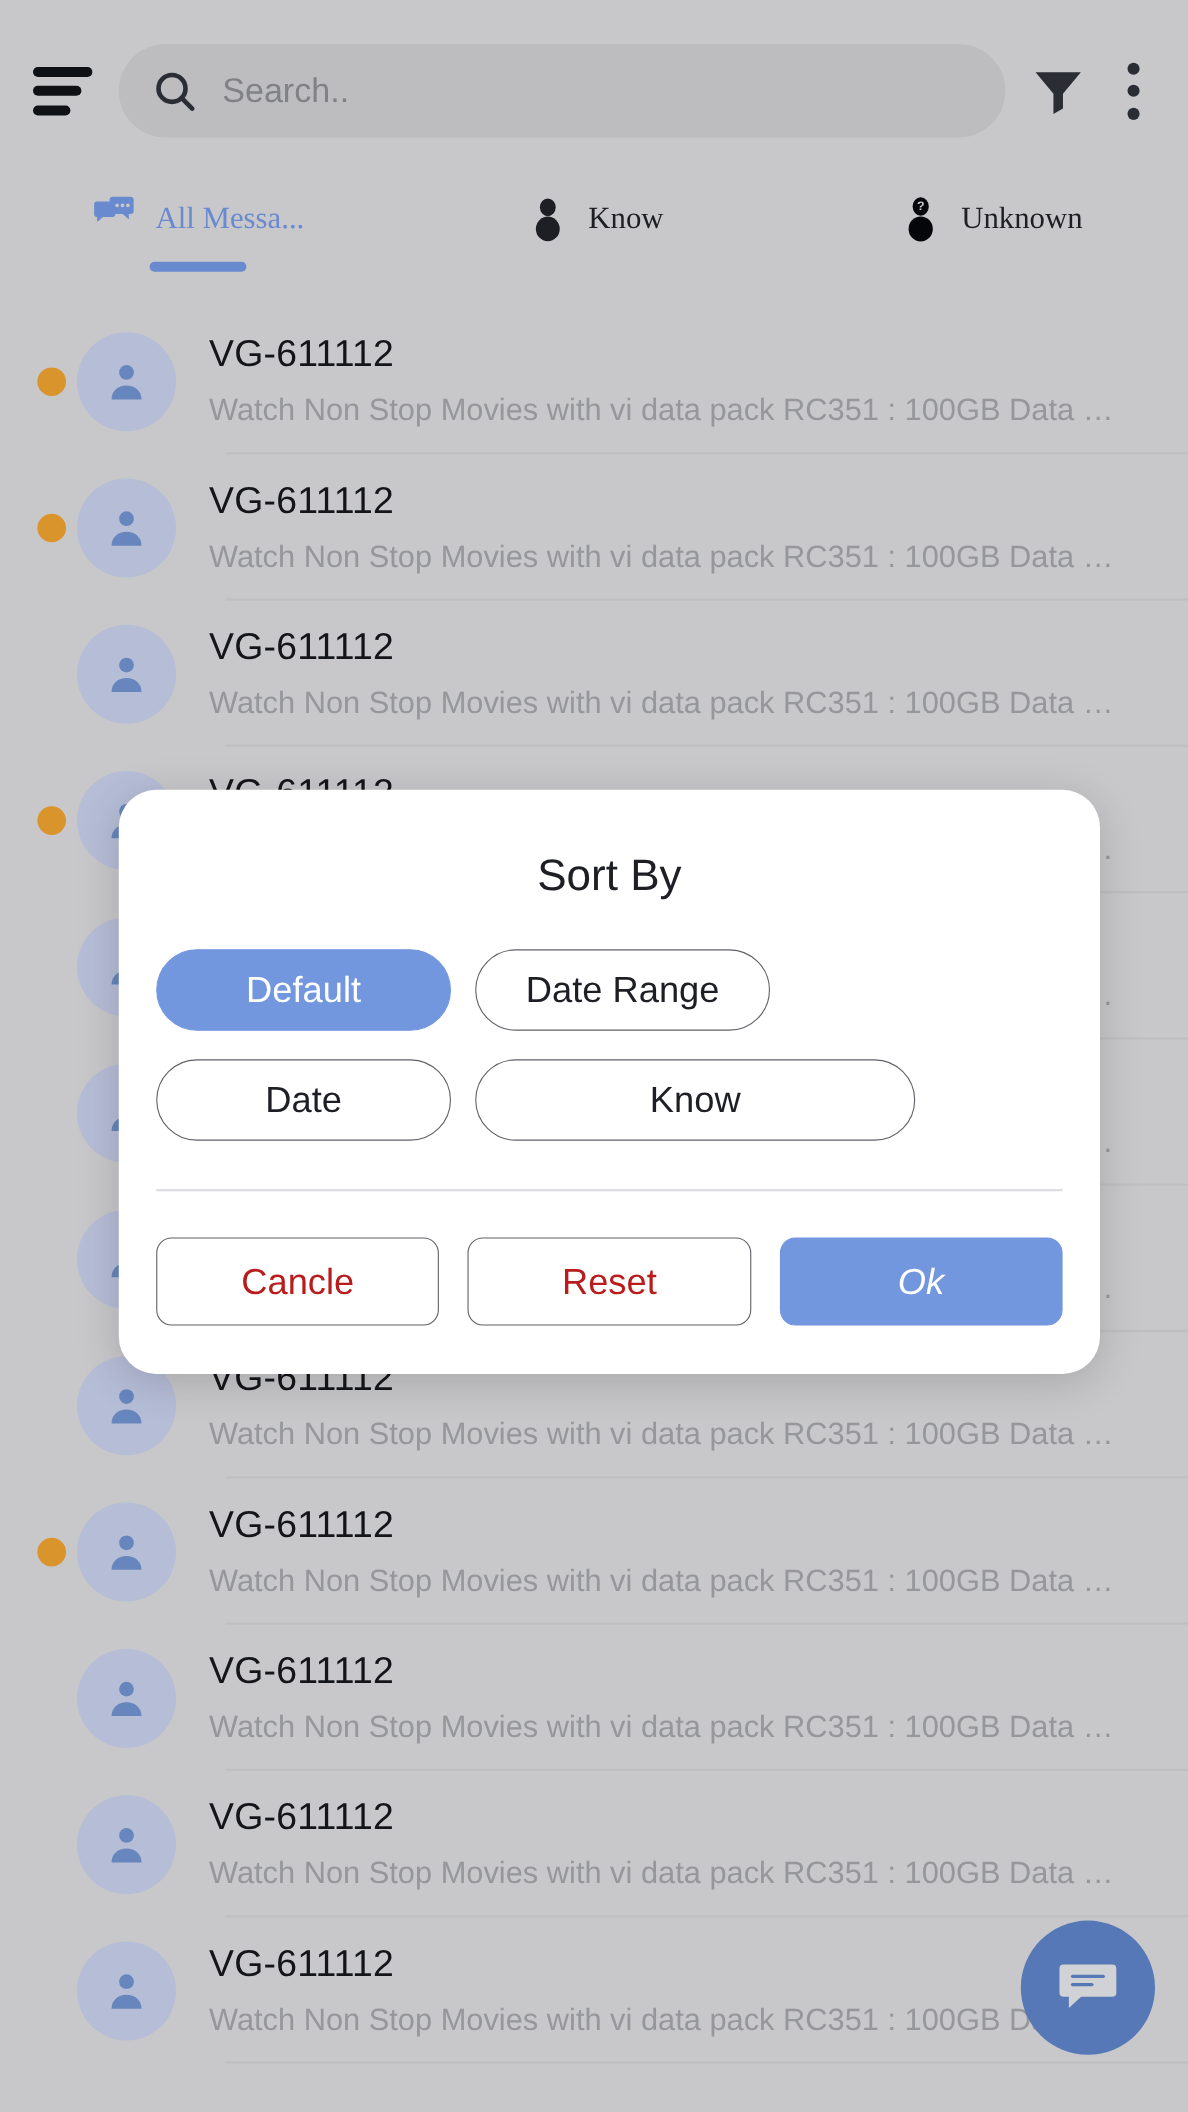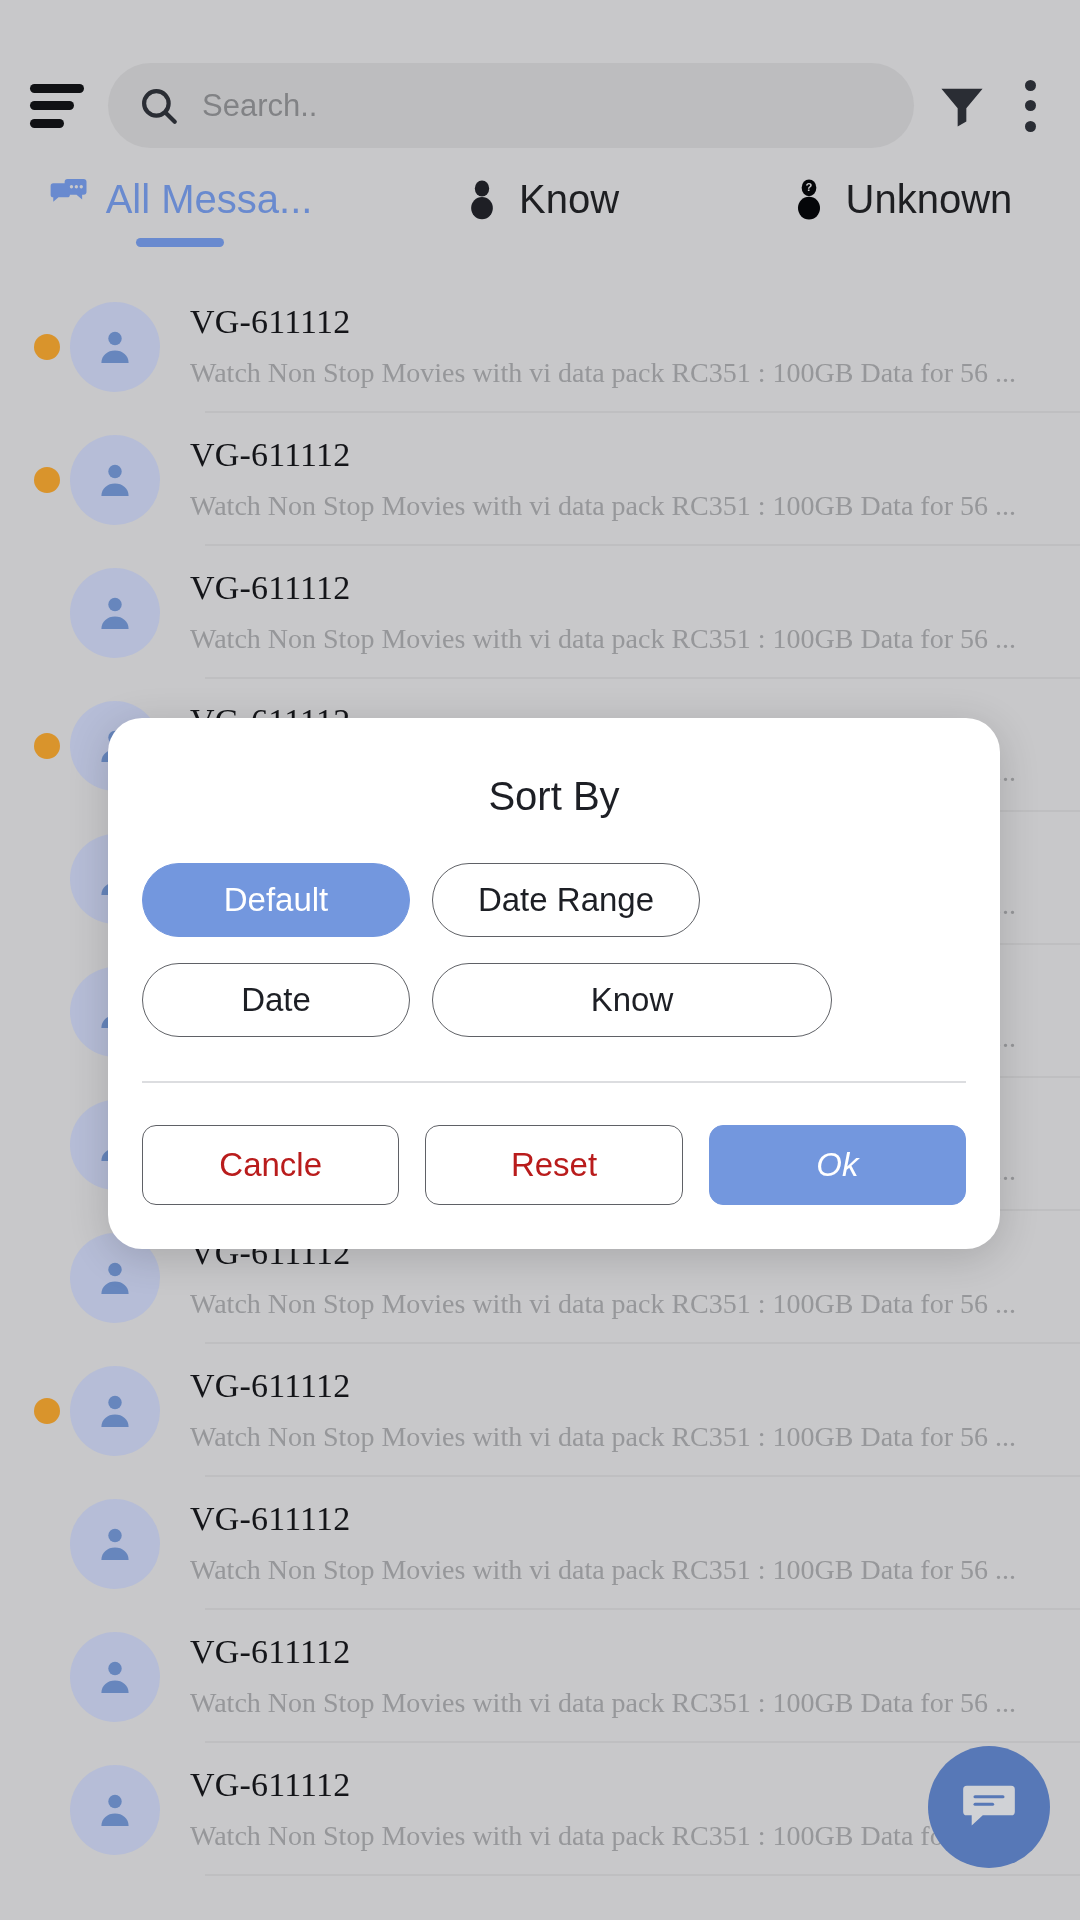--- a/index.html
+++ b/index.html
@@ -10,21 +10,21 @@
     overflow:hidden;
   }
   .phone { position:relative; width:1080px; height:1920px; background:#cfcfd1; }
 
   
   .bg-layer { position:absolute; inset:0; }
 
   
   .appbar {
     position:absolute; top:0; left:0; right:0; height:165px;
-    display:flex; align-items:center; padding:0 30px; gap:22px;margin-top:23px;
+    display:flex; align-items:center; padding:0 30px; gap:22px;
   }
   .hamburger { width:56px; height:44px; display:flex; flex-direction:column;
                justify-content:space-between; cursor:pointer; flex:0 0 auto; }
   .hamburger i { display:block; height:9px; border-radius:5px; background:#111215; }
   .hamburger i:nth-child(1){ width:54px; }
   .hamburger i:nth-child(2){ width:44px; }
   .hamburger i:nth-child(3){ width:34px; }
 
   .searchbar {
     flex:1 1 auto; height:85px; border-radius:46px; background:#c4c4c6;
@@ -42,38 +42,38 @@
            align-items:center; justify-content:space-between; cursor:pointer; flex:0 0 auto; }
   .kebab i { width:11px; height:11px; border-radius:50%; background:#2c2f36; display:block; }
 
   
   .tabs {
     position:absolute; top:170px; left:0; right:0; height:100px;
     display:flex; align-items:flex-start;
   }
   .tab { flex:1 1 0; display:flex; flex-direction:column; align-items:center; cursor:pointer; }
   .tab-row { display:flex; align-items:center; gap:16px; height:58px; }
-  .tab-label { font-size:40px; color:#1f2024; white-space:nowrap; }
+  .tab-label { font-size:28px; color:#1f2024; white-space:nowrap;font-family:Liberation Serif, serif; }
   .tab.active .tab-label { color:#6d8fd6; }
   .tab-underline { width:88px; height:9px; border-radius:5px; background:transparent; margin-top:10px; }
   .tab.active .tab-underline { background:#6d8fd6; }
   .tab-ico { width:42px; height:42px; flex:0 0 auto; }
 
   
   .list { position:absolute; top:280px; left:0; right:0; bottom:0; }
   .row { position:relative; height:133px; display:flex; align-items:center; padding:0 0 0 34px; }
   .row + .row .divider { }
   .dot { width:26px; height:26px; border-radius:50%; background:#e0992e; flex:0 0 auto; margin-right:10px; }
   .dot.hidden { background:transparent; }
   .avatar {
     width:90px; height:90px; border-radius:50%; background:#bcc4de;
     display:flex; align-items:center; justify-content:center; flex:0 0 auto; margin-right:30px;
   }
   .avatar svg { width:46px; height:46px; }
-  .row-text { flex:1 1 auto; min-width:0;font-family:Liberation Serif, serif; }
+  .row-text { flex:1 1 auto; min-width:0; }
   .row-title { font-size:34px; color:#15161a; line-height:1.25; letter-spacing:.2px; }
   .row-sub {
     font-size:28px; color:#9b9c9f; line-height:1.35; margin-top:10px;
     white-space:nowrap; overflow:hidden; text-overflow:ellipsis; padding-right:60px;
   }
   .divider { position:absolute; left:205px; right:0; bottom:0; height:2px; background:#c6c6c8; }
 
   
   .fab {
     position:absolute; right:30px; bottom:52px; width:122px; height:122px;

